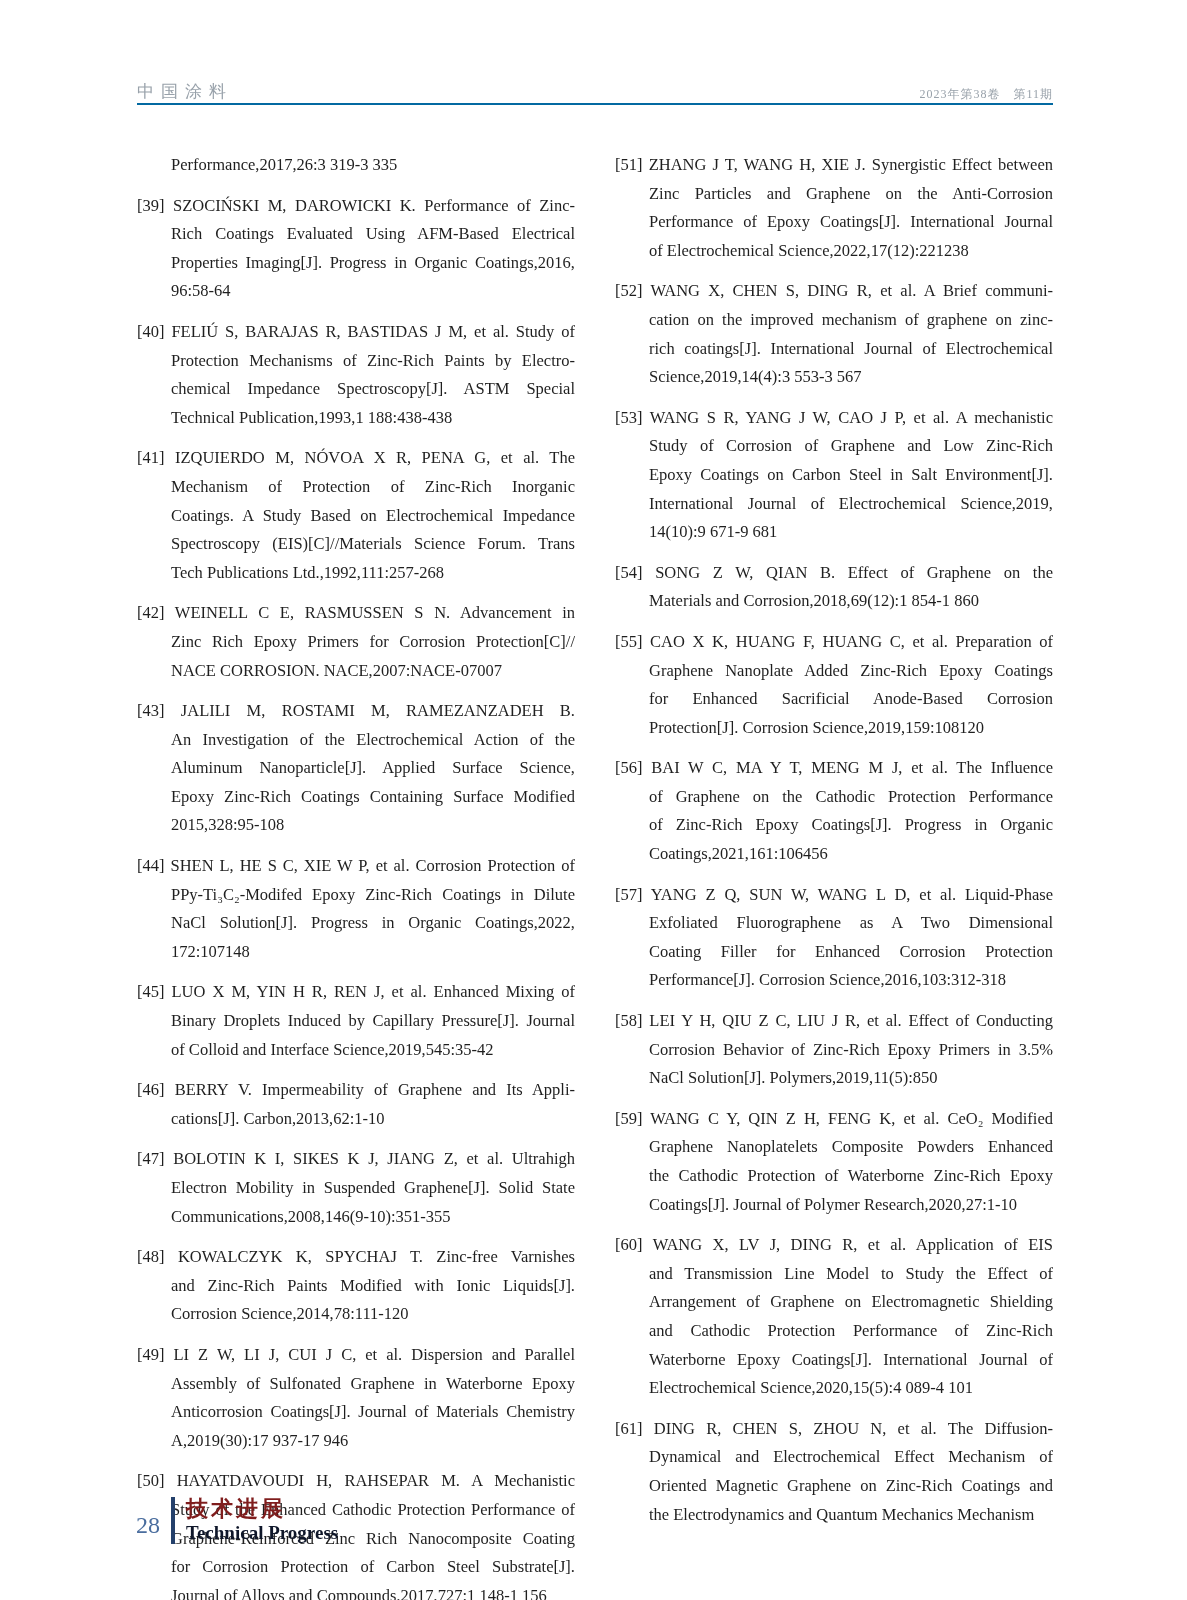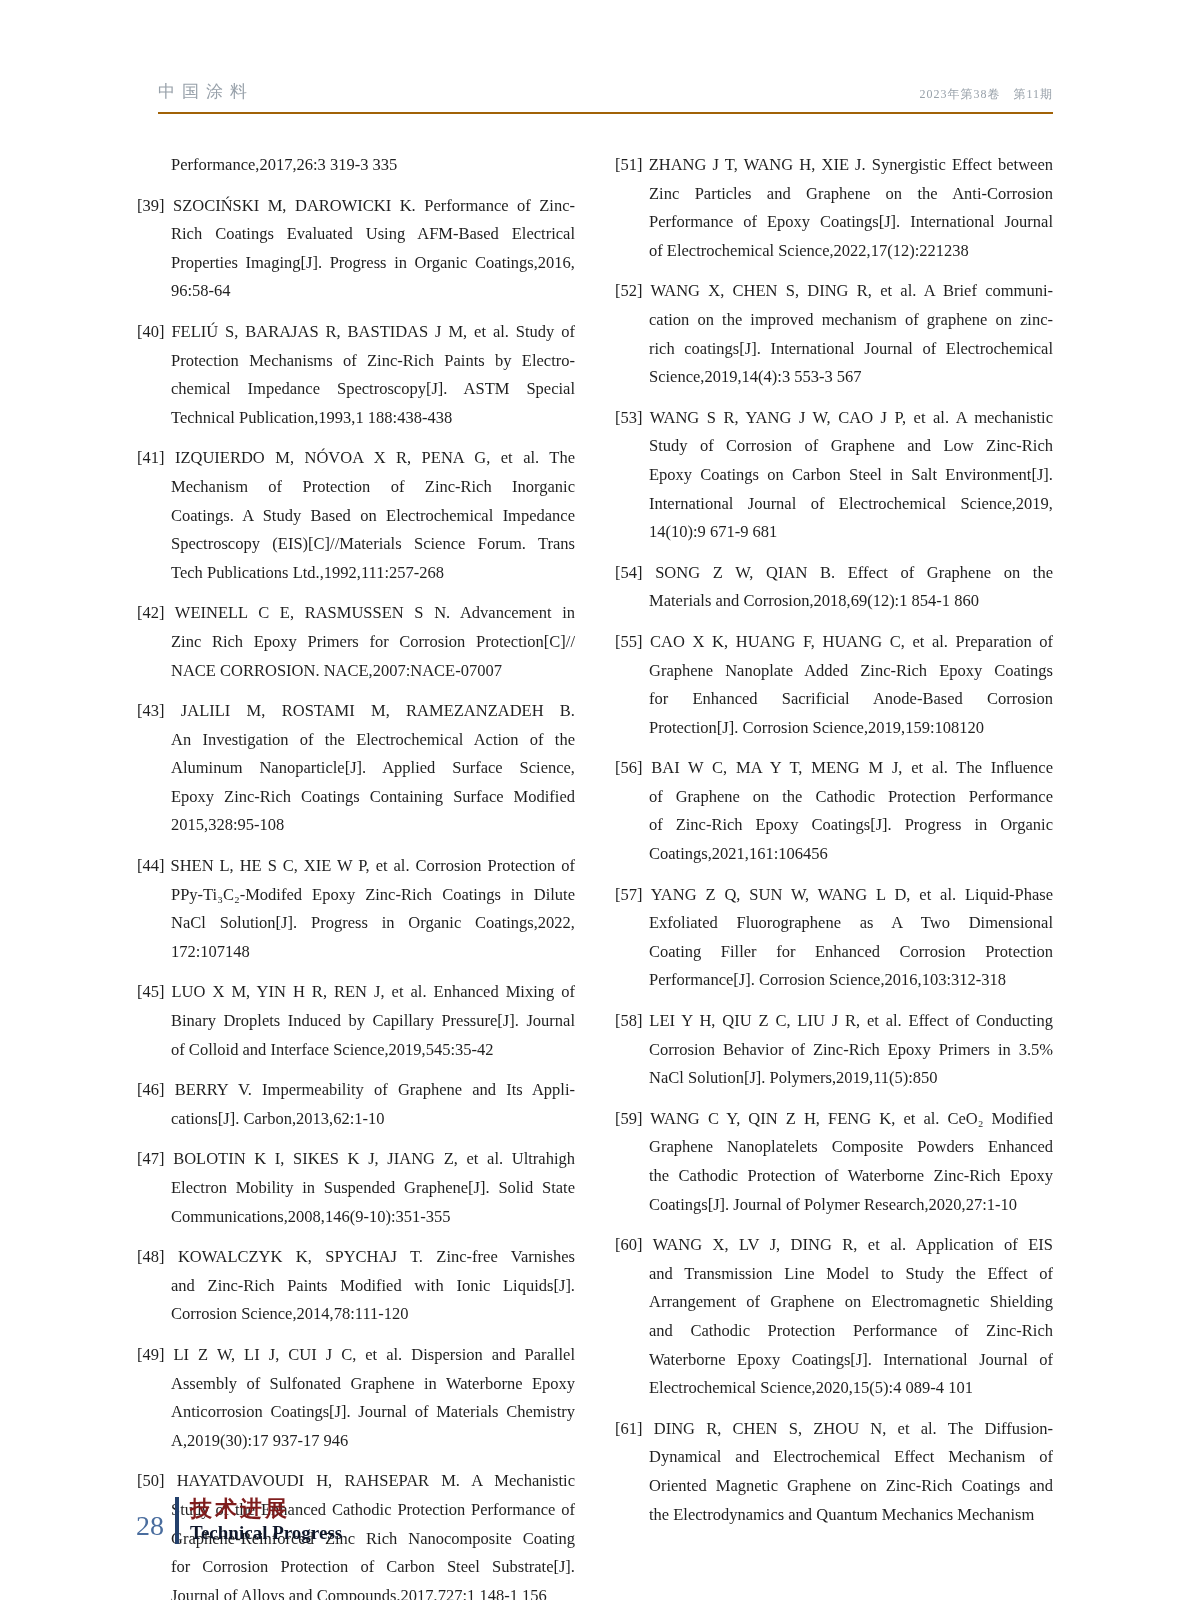--- a/index.html
+++ b/index.html
@@ -5,37 +5,37 @@
   html,body { margin:0; padding:0; background:#ffffff; }
   .page {
     position:relative; width:1187px; height:1600px; background:#ffffff;
     font-family:"Liberation Serif","DejaVu Serif",serif; color:#1f1f1f;
     overflow:hidden;
   }
   
   .header {
     position:absolute; left:137px; right:134px; top:80px;
     display:flex; justify-content:space-between; align-items:flex-end;
-    padding-bottom:9px; border-bottom:2px solid #a16207; color:#98a1aa;margin-left:21px;
+    border-bottom:2px solid #0369a1; color:#98a1aa;
   }
   .journal-cn { font-size:17px; letter-spacing:7px; font-family:"Liberation Sans","DejaVu Sans",sans-serif; }
   .issue-info { font-size:12px; letter-spacing:1px; font-family:Liberation Serif, serif; }
   
   .columns { position:absolute; left:137px; top:139px; width:916px; display:flex; gap:40px; }
   .col { width:438px; }
   .ref { padding-left:34px;margin-top:12px; }
   .ref-line {
     font-size:16.5px; line-height:28.6px;
     text-align:justify; text-align-last:justify; -moz-text-align-last:justify;
   }
   .ref-line.first { text-indent:-34px; }
   .ref-line.last { text-align-last:left; -moz-text-align-last:left; }
   
   .footer { position:absolute; left:136px; top:1496px; display:flex; align-items:center; gap:11px; }
-  .page-num { font-size:28px; color:#4a6d9e; transform:translateY(5px); }
+  .page-num { font-size:24px; color:#4a6d9e; transform:translateY(5px); }
   .divider-bar { width:4px; height:47px; background:#24406b; }
   .section { display:flex; flex-direction:column; justify-content:center; }
   .section-cn { font-size:22px; font-weight:bold; color:#7f1d1d; letter-spacing:3px; line-height:1.15;
                 font-family:"Liberation Sans","DejaVu Sans",sans-serif; }
   .section-en { font-size:19px; font-weight:bold; color:#0f172a; line-height:1.25; }
 </style>
 </head>
 <body>
 
 <div class="page">

